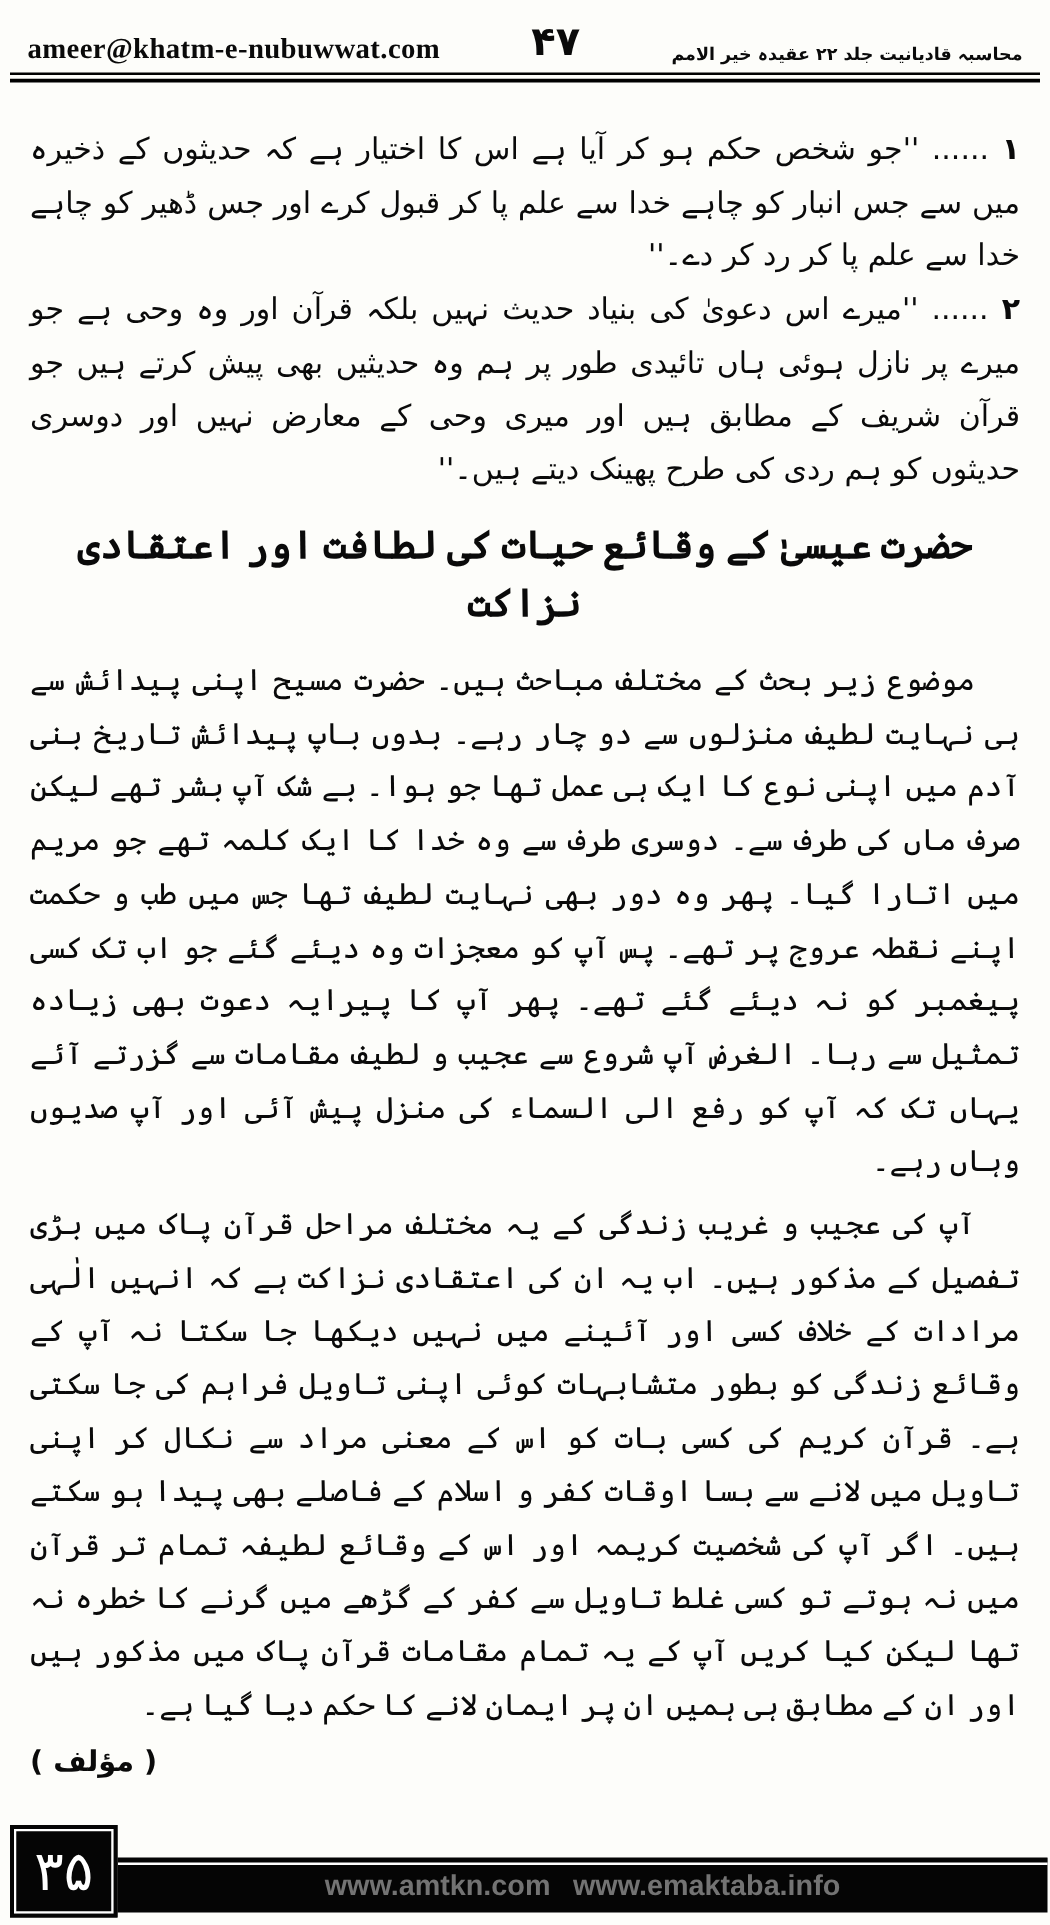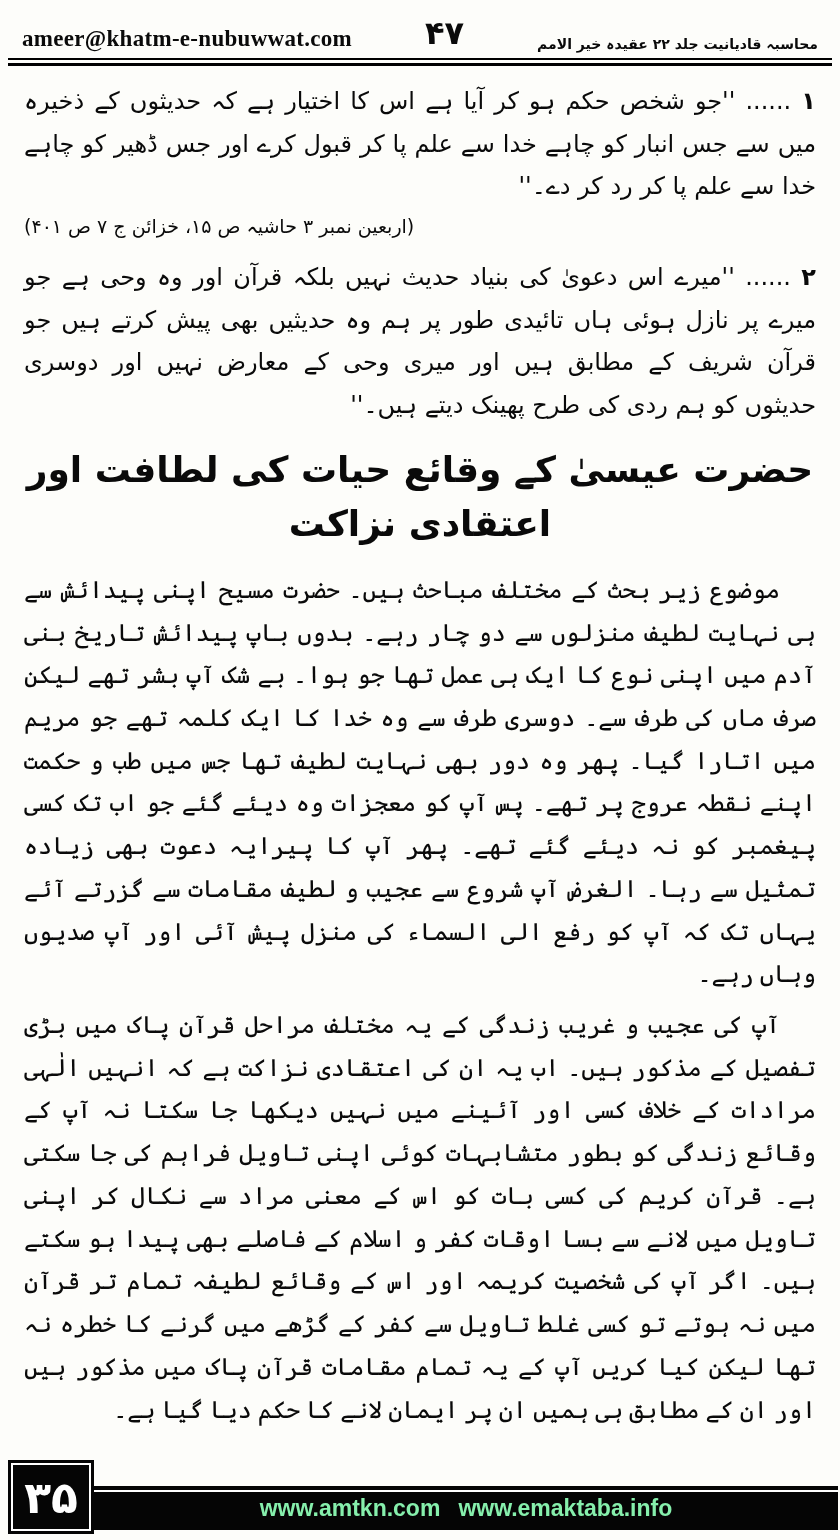--- a/index.html
+++ b/index.html
@@ -42,39 +42,40 @@
   .double-rule {
     margin: 4px 8px 0 8px;
     height: 8px;
     border-top: 2px solid #000;
     border-bottom: 3px solid #000;
   }
 
   
   .content {
     direction: rtl;
-    padding: 14px 24px 0 24px;
+    padding: 32px 24px 0 24px;
     font-size: 24px;
     line-height: 1.78;
     text-align: justify;
   }
   .quote { text-align: justify; }
   .qnum { font-weight: bold; }
   .reference {
     direction: rtl;
     text-align: left;
     font-size: 19px;
     margin: 2px 0 12px 0;
   }
   .heading {
     text-align: center;
-    font-size: 36px;
+    font-size: 31px;
     font-weight: bold;
     margin: 16px 0 18px 0;
     line-height: 1.5;
+    font-family: Liberation Serif, serif;
   }
   .para {
     margin-bottom: 8px;
     text-indent: 36px;
     font-family: Liberation Serif, serif;
   }
   .attribution {
     direction: rtl;
     text-align: left;
     font-size: 23px;
@@ -96,35 +97,35 @@
     width: 86px;
     height: 74px;
     background: #050505;
     color: #ffffff;
     border: 3px solid #050505;
     box-shadow: inset 0 0 0 2px #ffffff;
     display: flex;
     align-items: center;
     justify-content: center;
     font-size: 44px;
-    font-weight: bold;
+    font-weight: normal;
   }
   .links-bar {
     position: absolute;
     left: 94px;
     right: 2px;
     bottom: 10px;
     height: 44px;
     background: #050505;
     box-shadow: inset 0 4px 0 #050505, inset 0 6px 0 #ffffff;
     display: flex;
     align-items: center;
     justify-content: center;
     gap: 18px;
-    color: #86efac;
+    color: #737373;
     font-family: "Liberation Sans", sans-serif;
     font-weight: bold;
     font-size: 23px;
     white-space: nowrap;
   }
 </style>
 </head>
 <body>
 
 <div class="page">
@@ -133,29 +134,29 @@
     <span class="email">ameer@khatm-e-nubuwwat.com</span>
     <span class="pagenum-top">۴۷</span>
     <span class="booktitle">محاسبہ قادیانیت جلد ۲۲ عقیدہ خیر الامم</span>
   </header>
 
   <div class="double-rule"></div>
 
   <main class="content">
 
     <p class="quote"><span class="qnum">۱</span> <span>...... ''جو شخص حکم ہو کر آیا ہے اس کا اختیار ہے کہ حدیثوں کے ذخیرہ میں سے جس انبار کو چاہے خدا سے علم پا کر قبول کرے اور جس ڈھیر کو چاہے خدا سے علم پا کر رد کر دے۔''</span></p>
-    <div class="reference">(اربعین نمبر ۳ حاشیہ ص ۱۵، خزائن ج ۷ ص ۴۰۱)</div>
 
     <p class="quote"><span class="qnum">۲</span> <span>...... ''میرے اس دعویٰ کی بنیاد حدیث نہیں بلکہ قرآن اور وہ وحی ہے جو میرے پر نازل ہوئی ہاں تائیدی طور پر ہم وہ حدیثیں بھی پیش کرتے ہیں جو قرآن شریف کے مطابق ہیں اور میری وحی کے معارض نہیں اور دوسری حدیثوں کو ہم ردی کی طرح پھینک دیتے ہیں۔''</span></p>
 
     <h2 class="heading">حضرت عیسیٰ کے وقائع حیات کی لطافت اور اعتقادی نزاکت</h2>
 
     <p class="para">موضوع زیر بحث کے مختلف مباحث ہیں۔ حضرت مسیح اپنی پیدائش سے ہی نہایت لطیف منزلوں سے دو چار رہے۔ بدوں باپ پیدائش تاریخ بنی آدم میں اپنی نوع کا ایک ہی عمل تھا جو ہوا۔ بے شک آپ بشر تھے لیکن صرف ماں کی طرف سے۔ دوسری طرف سے وہ خدا کا ایک کلمہ تھے جو مریم میں اتارا گیا۔ پھر وہ دور بھی نہایت لطیف تھا جس میں طب و حکمت اپنے نقطہ عروج پر تھے۔ پس آپ کو معجزات وہ دیئے گئے جو اب تک کسی پیغمبر کو نہ دیئے گئے تھے۔ پھر آپ کا پیرایہ دعوت بھی زیادہ تمثیل سے رہا۔ الغرض آپ شروع سے عجیب و لطیف مقامات سے گزرتے آئے یہاں تک کہ آپ کو رفع الی السماء کی منزل پیش آئی اور آپ صدیوں وہاں رہے۔</p>
     <p class="para">آپ کی عجیب و غریب زندگی کے یہ مختلف مراحل قرآن پاک میں بڑی تفصیل کے مذکور ہیں۔ اب یہ ان کی اعتقادی نزاکت ہے کہ انہیں الٰہی مرادات کے خلاف کسی اور آئینے میں نہیں دیکھا جا سکتا نہ آپ کے وقائع زندگی کو بطور متشابہات کوئی اپنی تاویل فراہم کی جا سکتی ہے۔ قرآن کریم کی کسی بات کو اس کے معنی مراد سے نکال کر اپنی تاویل میں لانے سے بسا اوقات کفر و اسلام کے فاصلے بھی پیدا ہو سکتے ہیں۔ اگر آپ کی شخصیت کریمہ اور اس کے وقائع لطیفہ تمام تر قرآن میں نہ ہوتے تو کسی غلط تاویل سے کفر کے گڑھے میں گرنے کا خطرہ نہ تھا لیکن کیا کریں آپ کے یہ تمام مقامات قرآن پاک میں مذکور ہیں اور ان کے مطابق ہی ہمیں ان پر ایمان لانے کا حکم دیا گیا ہے۔</p>
 
+    <div class="attribution">( مؤلف )</div>
 
   </main>
 
   <footer class="bottombar">
     <div class="pagenum-box">۳۵</div>
     <div class="links-bar">
       <span>www.amtkn.com</span>
       <span>www.emaktaba.info</span>
     </div>
   </footer>

